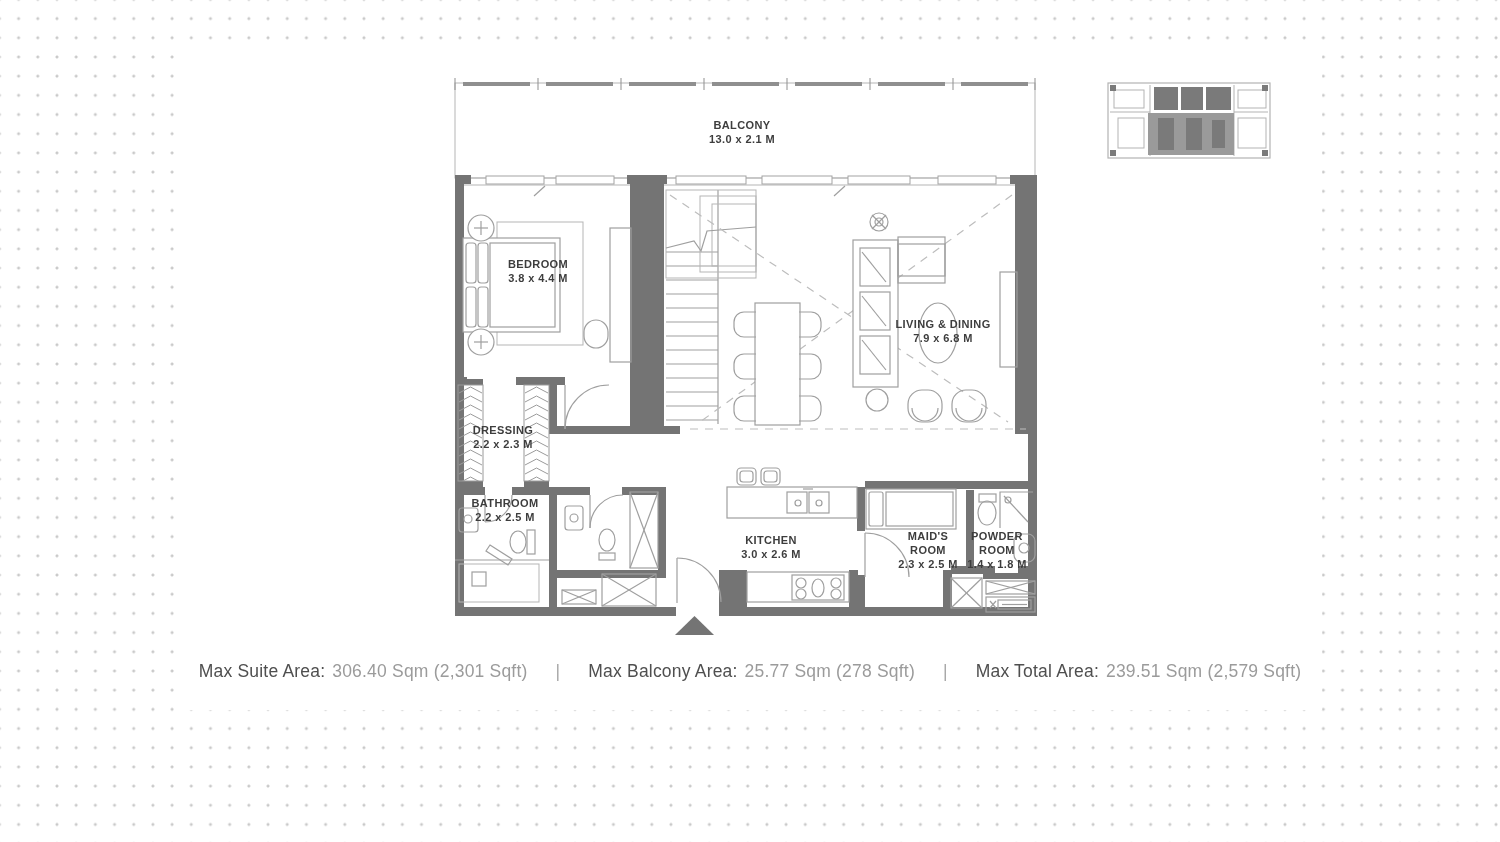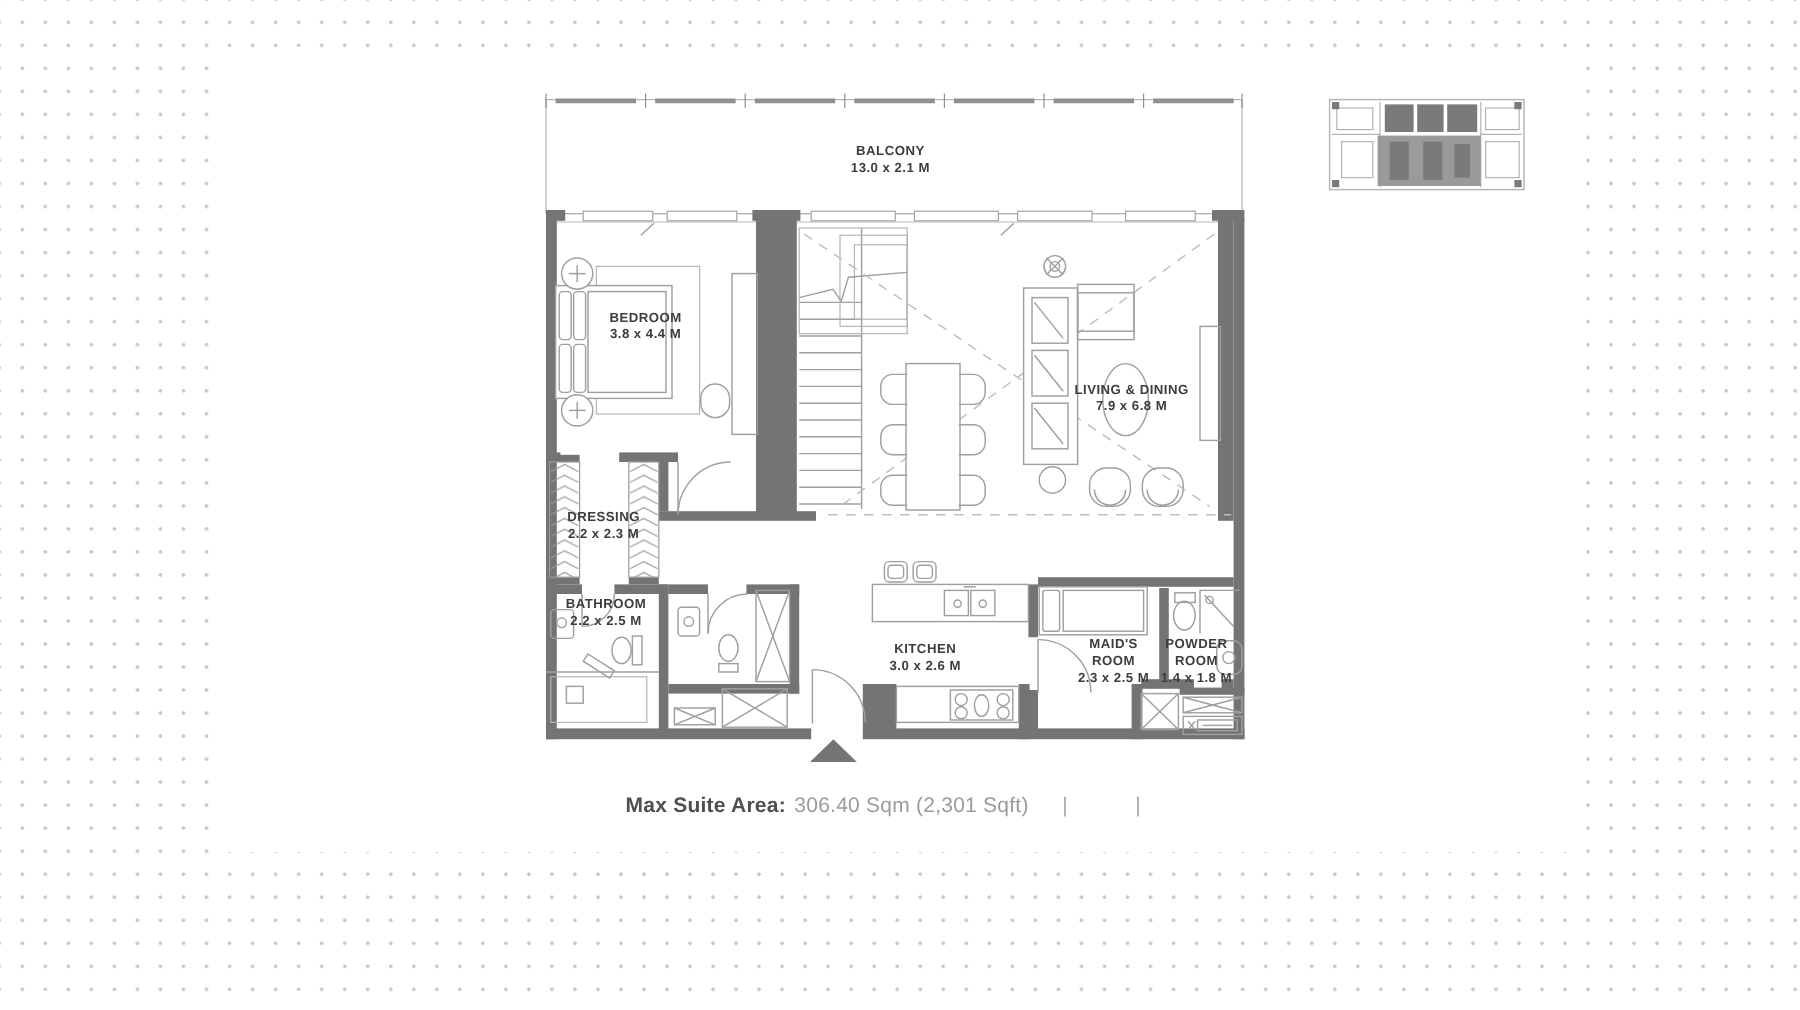--- a/index.html
+++ b/index.html
@@ -24,21 +24,21 @@
   .k{fill:none;stroke:#b3b3b3;stroke-width:1;}
   .kd{fill:#7a7a7a;}
   .room{font-family:"Liberation Sans",sans-serif;font-size:11px;font-weight:bold;
         fill:#3d3d3d;text-anchor:middle;letter-spacing:.4px;}
   
   .footer{
     position:absolute;left:178px;top:654px;width:1144px;height:34px;
     display:flex;align-items:center;justify-content:center;
     font-size:17.5px;color:#9b9b9b;letter-spacing:.2px;white-space:nowrap;
   }
-  .footer b{color:#4f4f4f;font-weight:bold;margin-right:7px;}
+  .footer b{color:#4f4f4f;font-weight:normal;margin-right:7px;}
   .footer .sep{color:#a8a8a8;margin:0 28px;font-weight:normal;}
 </style>
 </head>
 <body>
 
 <div class="sheet"></div>
 
 <svg class="plan" width="1500" height="842" viewBox="0 0 1500 842">
   <defs>
     <pattern id="chevA" width="25" height="9" patternUnits="userSpaceOnUse" patternTransform="translate(458,385)">
@@ -375,14 +375,20 @@
     <rect class="kd" x="1110" y="150" width="6" height="6" fill="#8a8a8a"></rect>
     <rect class="kd" x="1262" y="150" width="6" height="6" fill="#8a8a8a"></rect>
   </g>
 </svg>
 
 <div class="footer">
   <span>
     <b>Max Suite Area:</b><span>306.40 Sqm (2,301 Sqft)</span>
   </span>
   <span class="sep">|</span>
+  <span>
+    <b>Max Balcony Area:</b><span>25.77 Sqm (278 Sqft)</span>
+  </span>
   <span class="sep">|</span>
+  <span>
+    <b>Max Total Area:</b><span>239.51 Sqm (2,579 Sqft)</span>
+  </span>
 </div>
 
 </body></html>

